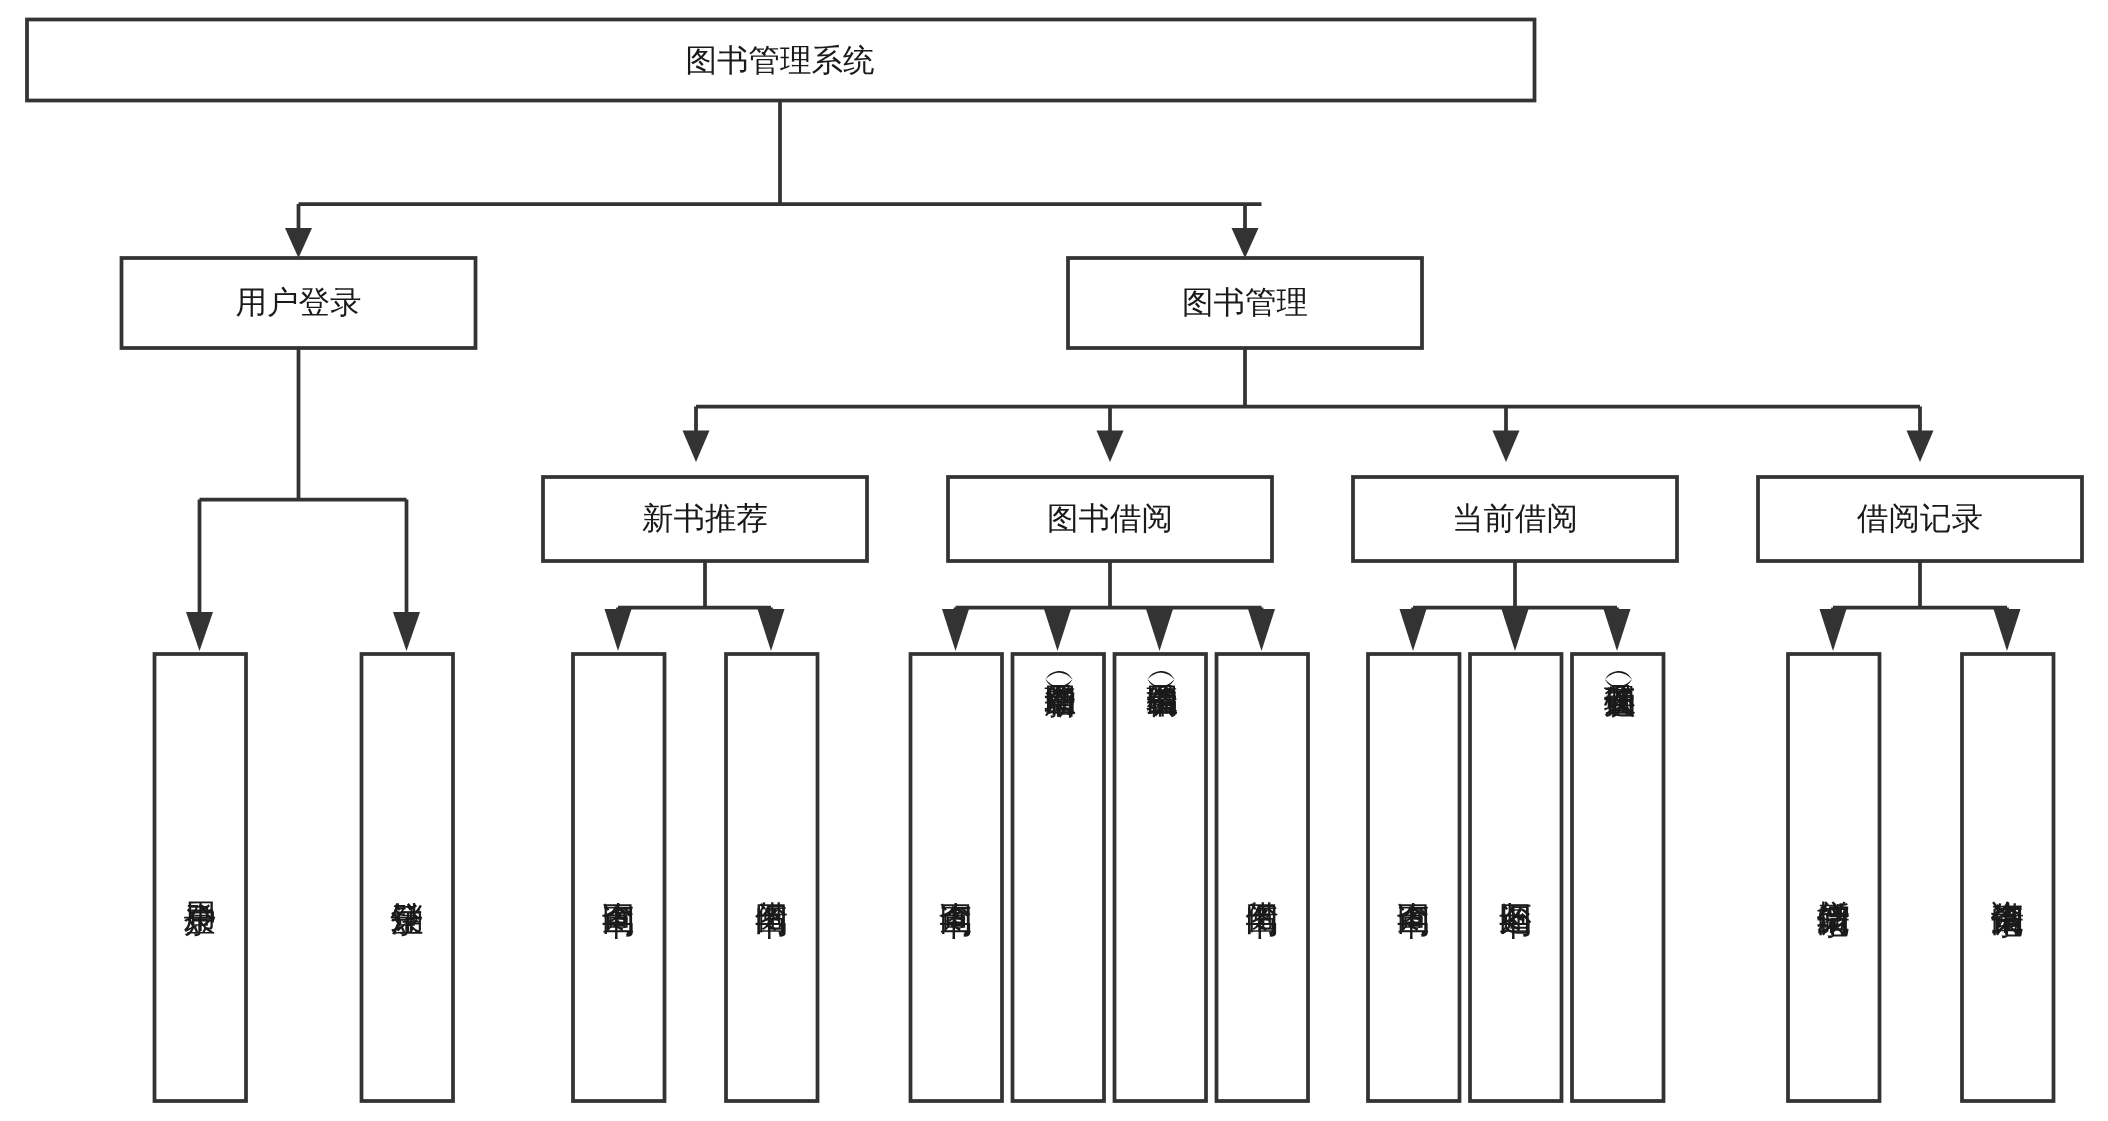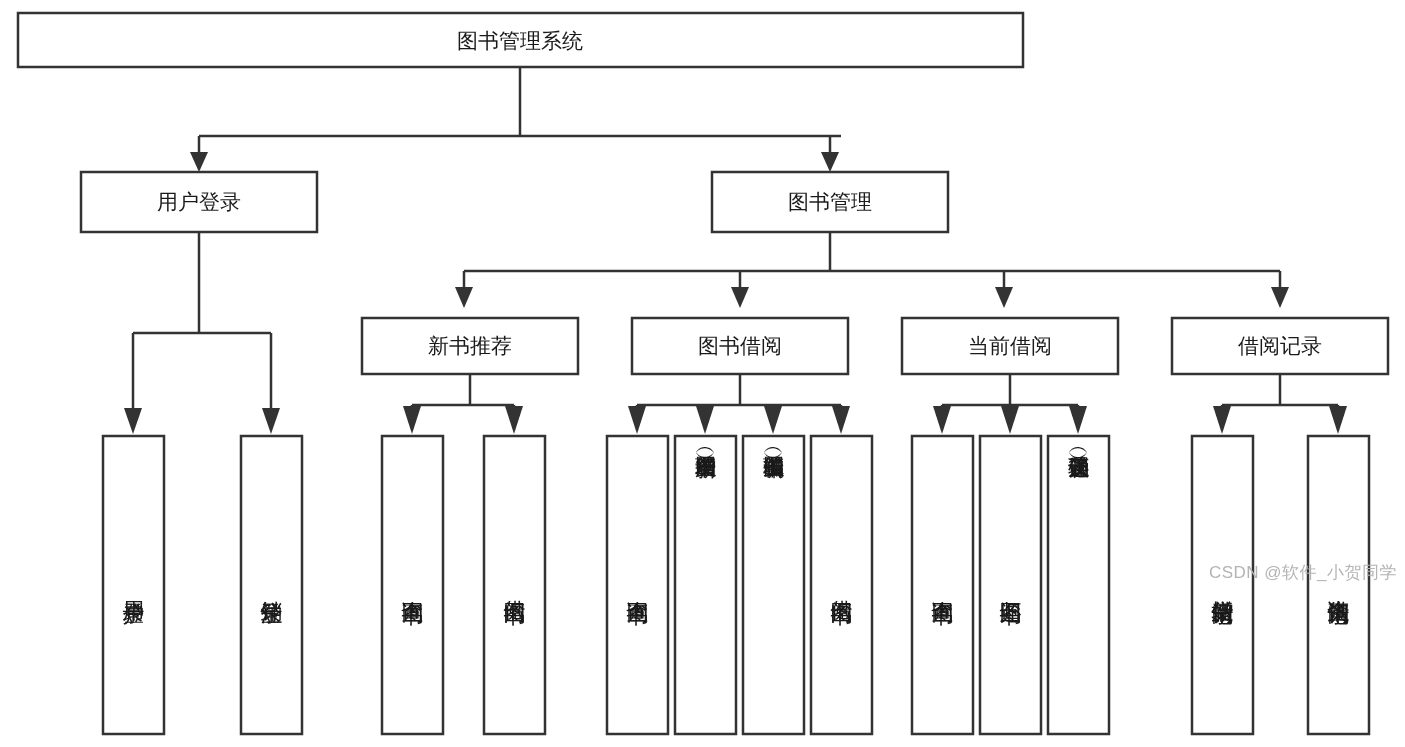--- a/index.html
+++ b/index.html
@@ -243,14 +243,13 @@
     <span class="vert-label tight">确认归还（管理员）</span>
   </div>
 
   <div class="vert-label-wrap" style="left:1192px; top:436px; width:61px; height:298px;">
     <span class="vert-label">新增借阅记录</span>
   </div>
   <div class="vert-label-wrap" style="left:1308px; top:436px; width:61px; height:298px;">
     <span class="vert-label">查询借阅记录</span>
   </div>
 
-  <div class="watermark">CSDN @软件_小贺同学</div>
 </div>
 
 </body></html>

